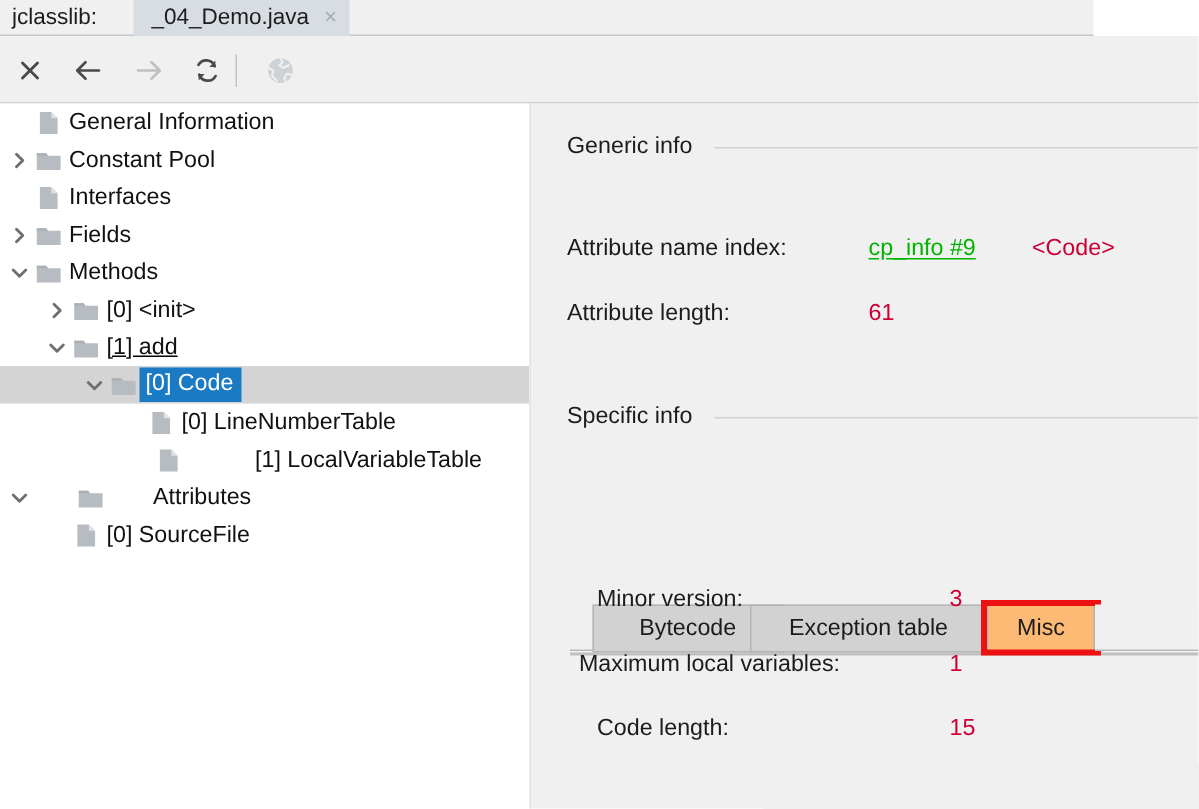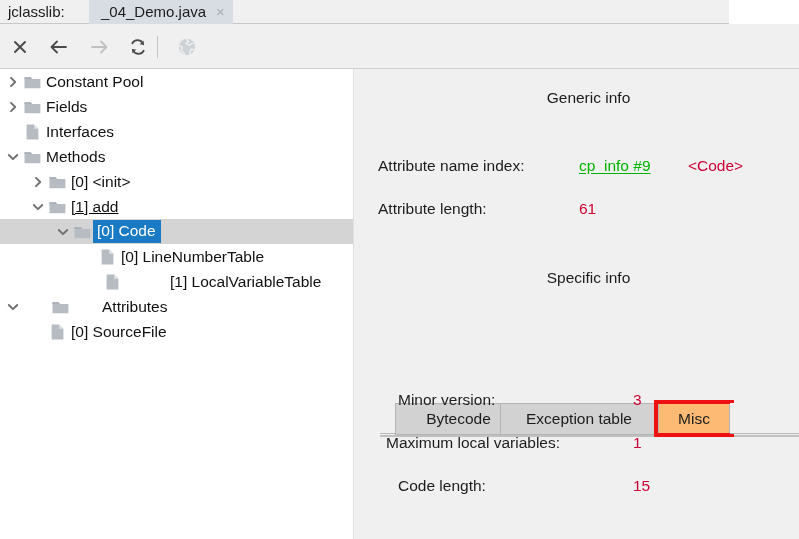--- a/index.html
+++ b/index.html
@@ -159,21 +159,20 @@
     color: #ffffff;
     padding: 1px 5px 2px 4px;
   }
 
   
   .section-head {
     position: absolute;
     display: flex;
     align-items: center;
     width: 100%;
-    flex-direction: column;
   }
   .section-title {
     font-size: 15.5px;
     color: #1c1c1c;
     white-space: nowrap;
   }
   .section-rule {
     flex: 1;
     height: 1px;
     background: #d2d2d2;
@@ -307,56 +306,66 @@
         <circle cx="11" cy="11" r="8.2" fill="#cdd2d6"></circle>
         <path d="M3.3 9.2 L6.2 11.4 L5.4 14.6 L8.6 17.8 M11 2.9 L12.4 5.6 L10.2 7.6 L12.9 9.2 L16.6 7.3 M18.4 13.8 L15.2 13.2 L13.6 16.2 L14.6 18.8" stroke="#f0f0f0" stroke-width="1.4" fill="none" stroke-linejoin="round" stroke-linecap="round"></path>
       </svg>
     </div>
 
   </div>
 
   <div class="left-pane">
     <div class="tree" id="tree-root">
         <div class="tree-row" style="padding-left: 4px;">
-          <span class="tw">
-            <svg width="12" height="12" viewBox="0 0 12 12">
-              <path d="M4 1.8 L8.2 6 L4 10.2" stroke="#707070" stroke-width="1.9" fill="none" stroke-linecap="round" stroke-linejoin="round"></path>
-            </svg>
-          </span>
-          <span class="tree-icon">
-            <svg width="17" height="14" viewBox="0 0 17 14">
-              <path d="M0.5 2.2 h6.2 l1.3 1.7 h8.4 v9.4 h-15.9 z" fill="#b6bcc2"></path>
-              <path d="M0.5 2.2 h6.2 l1.3 1.7 h-7.5 z" fill="#a9b0b7"></path>
-            </svg>
-          </span>
-          <span class="tree-label">Constant Pool</span>
-        </div>
-        <div class="tree-row" style="padding-left: 4px;">
-          <span class="tw">
-            <svg width="12" height="12" viewBox="0 0 12 12">
-              <path d="M4 1.8 L8.2 6 L4 10.2" stroke="#707070" stroke-width="1.9" fill="none" stroke-linecap="round" stroke-linejoin="round"></path>
-            </svg>
-          </span>
-          <span class="tree-icon">
-            <svg width="17" height="14" viewBox="0 0 17 14">
-              <path d="M0.5 2.2 h6.2 l1.3 1.7 h8.4 v9.4 h-15.9 z" fill="#b6bcc2"></path>
-              <path d="M0.5 2.2 h6.2 l1.3 1.7 h-7.5 z" fill="#a9b0b7"></path>
-            </svg>
-          </span>
-          <span class="tree-label">Fields</span>
-        </div>
-        <div class="tree-row" style="padding-left: 4px;">
           <span class="tw"></span>
           <span class="tree-icon">
             <svg width="13" height="16" viewBox="0 0 13 16">
               <path d="M0.6 0.6 h7.6 l4.2 4.2 v10.6 h-11.8 z" fill="#b6bcc2"></path>
               <path d="M8.2 0.6 v4.2 h4.2 z" fill="#dfe3e6"></path>
             </svg>
           </span>
+          <span class="tree-label">General Information</span>
+        </div>
+        <div class="tree-row" style="padding-left: 4px;">
+          <span class="tw">
+            <svg width="12" height="12" viewBox="0 0 12 12">
+              <path d="M4 1.8 L8.2 6 L4 10.2" stroke="#707070" stroke-width="1.9" fill="none" stroke-linecap="round" stroke-linejoin="round"></path>
+            </svg>
+          </span>
+          <span class="tree-icon">
+            <svg width="17" height="14" viewBox="0 0 17 14">
+              <path d="M0.5 2.2 h6.2 l1.3 1.7 h8.4 v9.4 h-15.9 z" fill="#b6bcc2"></path>
+              <path d="M0.5 2.2 h6.2 l1.3 1.7 h-7.5 z" fill="#a9b0b7"></path>
+            </svg>
+          </span>
+          <span class="tree-label">Constant Pool</span>
+        </div>
+        <div class="tree-row" style="padding-left: 4px;">
+          <span class="tw"></span>
+          <span class="tree-icon">
+            <svg width="13" height="16" viewBox="0 0 13 16">
+              <path d="M0.6 0.6 h7.6 l4.2 4.2 v10.6 h-11.8 z" fill="#b6bcc2"></path>
+              <path d="M8.2 0.6 v4.2 h4.2 z" fill="#dfe3e6"></path>
+            </svg>
+          </span>
           <span class="tree-label">Interfaces</span>
+        </div>
+        <div class="tree-row" style="padding-left: 4px;">
+          <span class="tw">
+            <svg width="12" height="12" viewBox="0 0 12 12">
+              <path d="M4 1.8 L8.2 6 L4 10.2" stroke="#707070" stroke-width="1.9" fill="none" stroke-linecap="round" stroke-linejoin="round"></path>
+            </svg>
+          </span>
+          <span class="tree-icon">
+            <svg width="17" height="14" viewBox="0 0 17 14">
+              <path d="M0.5 2.2 h6.2 l1.3 1.7 h8.4 v9.4 h-15.9 z" fill="#b6bcc2"></path>
+              <path d="M0.5 2.2 h6.2 l1.3 1.7 h-7.5 z" fill="#a9b0b7"></path>
+            </svg>
+          </span>
+          <span class="tree-label">Fields</span>
         </div>
         <div class="tree-row" style="padding-left: 4px;">
           <span class="tw">
             <svg width="12" height="12" viewBox="0 0 12 12">
               <path d="M1.8 4 L6 8.2 L10.2 4" stroke="#707070" stroke-width="1.9" fill="none" stroke-linecap="round" stroke-linejoin="round"></path>
             </svg>
           </span>
           <span class="tree-icon">
             <svg width="17" height="14" viewBox="0 0 17 14">
               <path d="M0.5 2.2 h6.2 l1.3 1.7 h8.4 v9.4 h-15.9 z" fill="#b6bcc2"></path>

